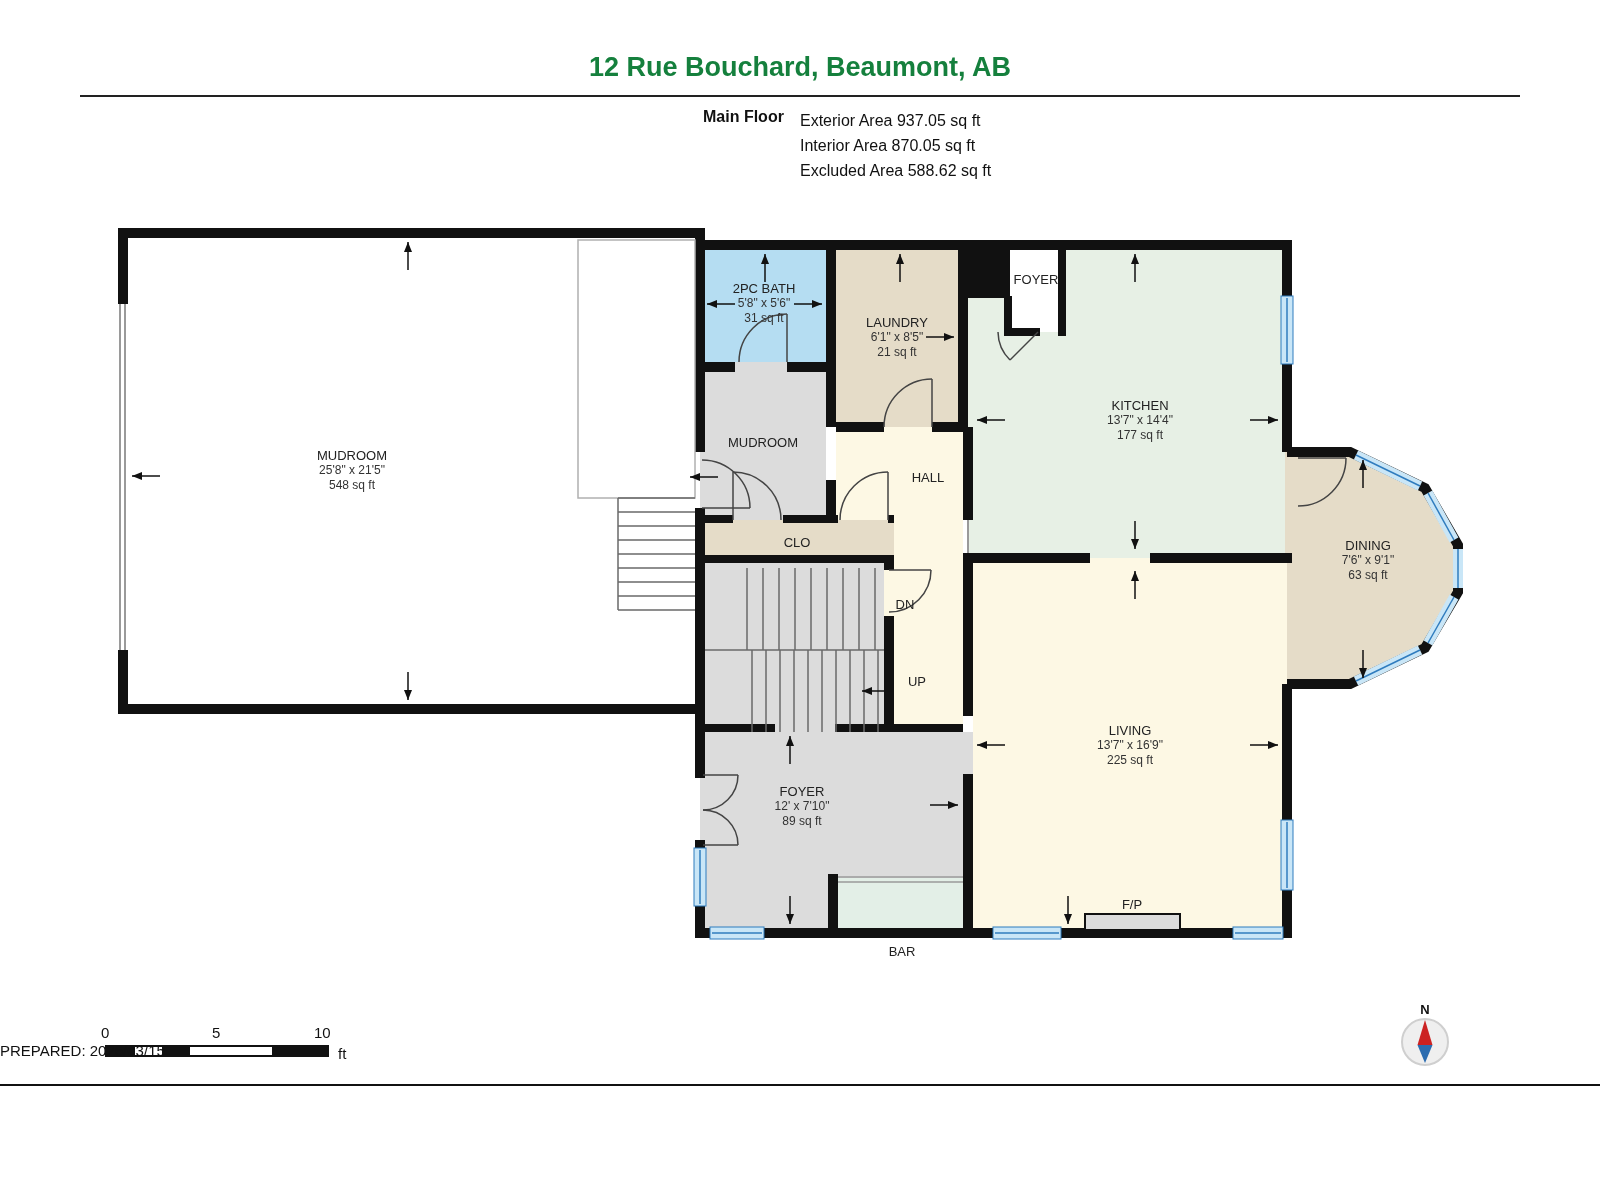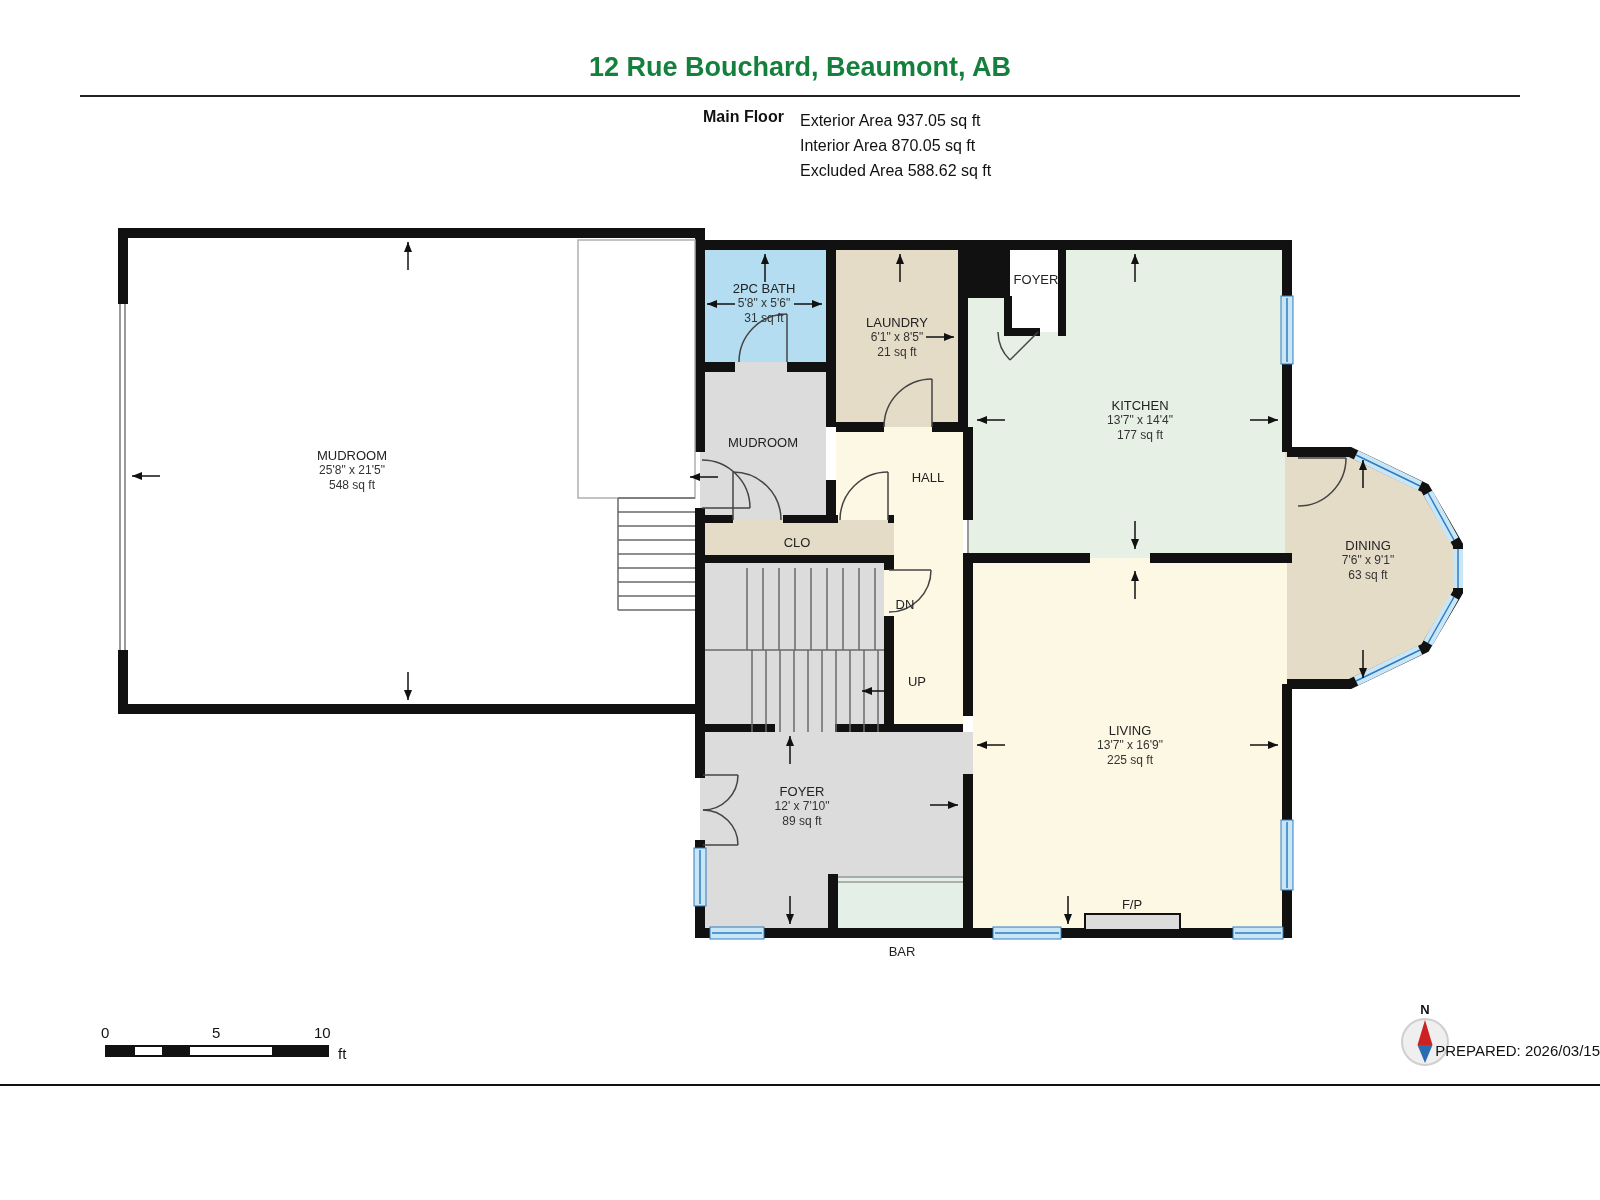--- a/index.html
+++ b/index.html
@@ -13,21 +13,21 @@
          font-size:27px;font-weight:bold;color:#15803d}
   .hrule{position:absolute;top:95px;left:80px;width:1440px;border-top:2px solid #222}
   .floor-label{position:absolute;top:108px;left:703px;font-size:16px;font-weight:bold}
   .area-lines{position:absolute;top:108px;left:800px;font-size:16px;line-height:25px}
 
   .room-label{position:absolute;text-align:center;color:#222;line-height:15px;z-index:5}
   .rn{display:block;font-size:13px}
   .rs{display:block;font-size:12px;color:#333}
   .one{font-size:13px}
 
-  .prepared{position:absolute;top:1042px;left:0;width:100%;text-align:right;font-size:15px}
+  .prepared{position:absolute;top:1042px;left:0;width:100%;text-align:left;font-size:15px}
   .frule{position:absolute;top:1084px;left:0;width:1600px;border-top:2px solid #111}
   .disclaimer{position:absolute;top:1093px;left:78px;width:1350px;font-size:15px}
   .compass-n{position:absolute;top:1002px;left:1413px;width:24px;text-align:center;
              font-size:13px;font-weight:bold}
   .scalebar{position:absolute;left:105px;top:1024px;width:280px;height:42px;font-size:15px}
   .scalebar .num{position:absolute;top:0}
   .bar{position:absolute;top:21px;left:0;width:224px;height:12px;border:2px solid #111;display:flex}
   .seg{height:100%}
   .segb{background:#111}
   .segw{background:#fff}

